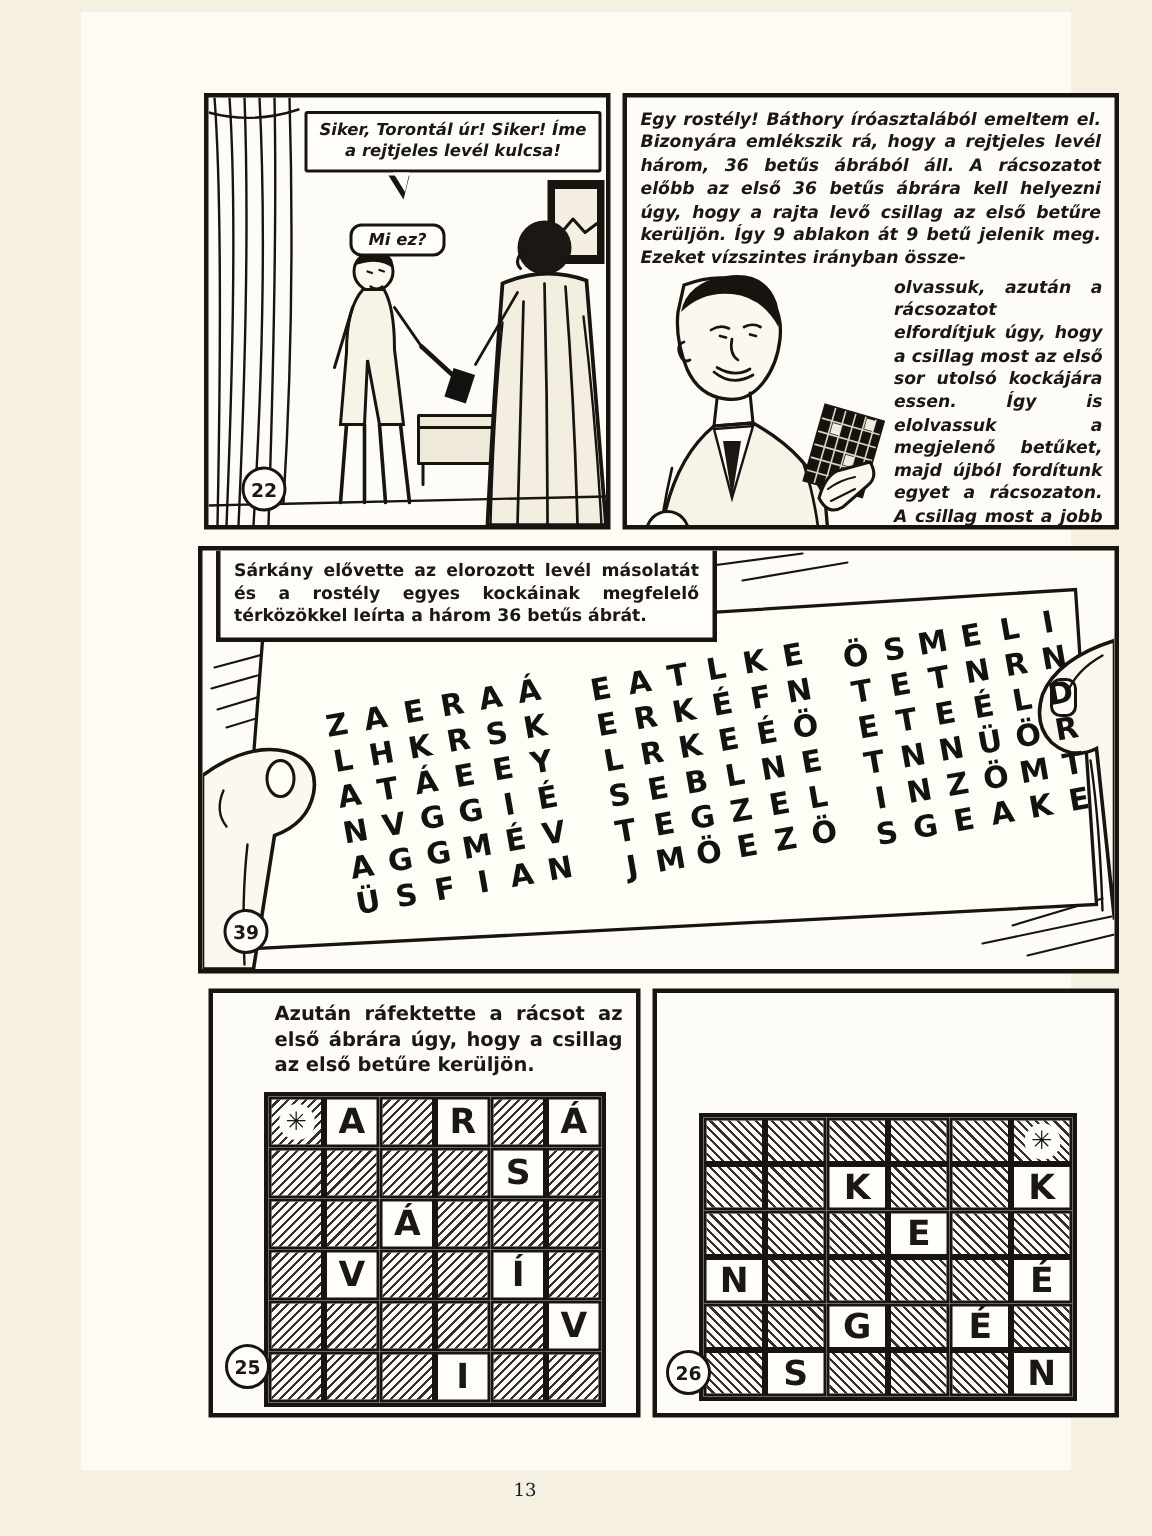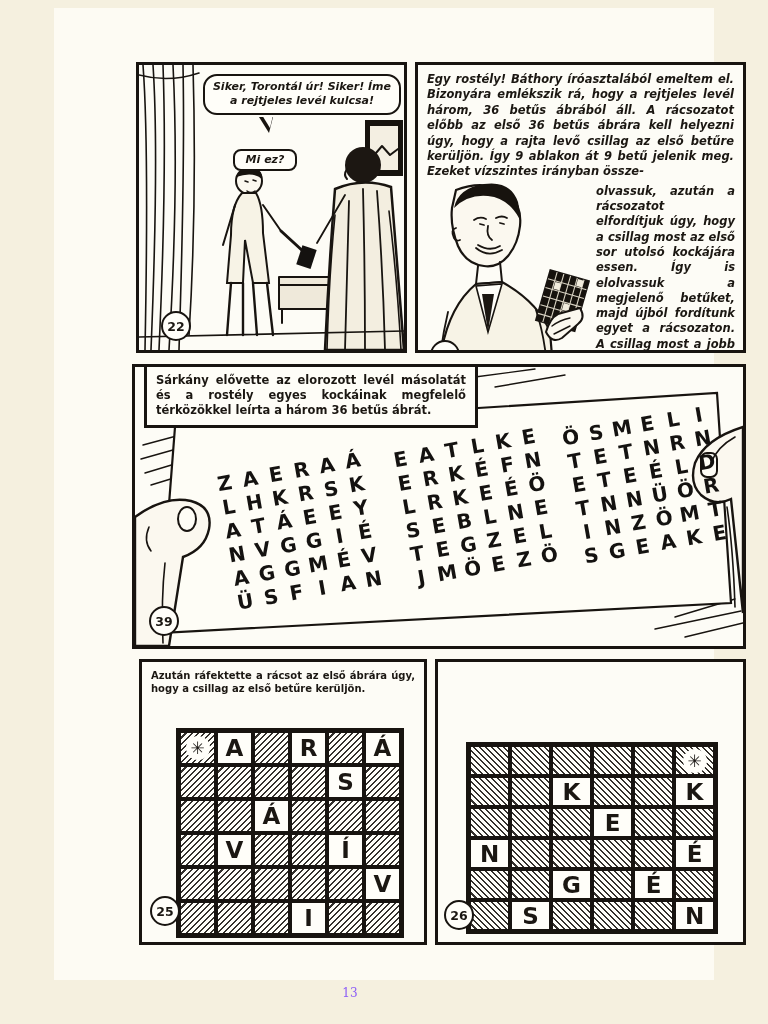--- a/index.html
+++ b/index.html
@@ -8,21 +8,21 @@
        -webkit-font-smoothing:antialiased;}
   #sheet{position:absolute;left:54px;top:8px;width:660px;height:972px;background:#fdfbf3;}
   .panel{position:absolute;background:#fdfcf6;border:3px solid #181410;box-sizing:border-box;}
   #panel22{left:82px;top:54px;width:271px;height:291px;overflow:hidden;}
   #panel23{left:361px;top:54px;width:331px;height:291px;overflow:hidden;}
   #panel24{left:78px;top:356px;width:614px;height:285px;overflow:hidden;}
   #panel25{left:85px;top:651px;width:288px;height:286px;overflow:hidden;}
   #panel26{left:381px;top:651px;width:311px;height:286px;overflow:hidden;}
   .scene{position:absolute;left:0;top:0;width:100%;height:100%;}
   
-  .bubble{position:absolute;background:#fffef9;border:2.5px solid #181410;border-radius:14px;
+  .bubble{position:absolute;background:#fffef9;border:2.5px solid #181410;border-radius:2px;
           font-weight:bold;font-style:italic;font-size:11px;line-height:1.3;text-align:center;
           padding:4px 6px;box-sizing:border-box;}
   .tail{position:absolute;width:0;height:0;border-style:solid;}
   
   .pnum{position:absolute;width:26px;height:26px;border:2.5px solid #181410;border-radius:50%;
         background:#fffef9;font-weight:bold;font-size:12.5px;display:flex;align-items:center;
         justify-content:center;z-index:6;}
   
   .p23top{padding:7px 9px 2px 9px;font-size:11.5px;font-weight:bold;font-style:italic;
           line-height:1.34;text-align:justify;}
@@ -41,23 +41,23 @@
           font-family:"DejaVu Sans","Liberation Sans",sans-serif;}
   
   .grille{position:absolute;border:3px solid #181410;background:#fefdf7;z-index:2;}
   .grow{display:flex;}
   .gcell{box-sizing:border-box;border:2px solid #181410;display:flex;align-items:center;
          justify-content:center;font-weight:bold;font-size:23px;background:#fffef9;position:relative;}
   .hatch-a{background:#fffef9 repeating-linear-gradient(135deg,transparent 0 2.8px,rgba(24,20,16,.88) 2.8px 4.3px);}
   .hatch-b{background:#fffef9 repeating-linear-gradient(45deg,transparent 0 2.8px,rgba(24,20,16,.88) 2.8px 4.3px);}
   .starcell span{display:flex;width:24px;height:24px;border-radius:50%;background:#fffef9;
          align-items:center;justify-content:center;font-size:17px;font-weight:bold;color:#181410;}
-  .cap{padding:7px 9px 0 9px;font-size:10px;font-weight:bold;line-height:1.3;text-align:justify;}
+  .cap{padding:7px 9px 0 9px;font-size:13px;font-weight:bold;line-height:1.3;text-align:justify;margin-left:32px;}
   #pageno{position:absolute;left:0;top:986px;width:700px;text-align:center;font-size:12px;
-          font-family:"DejaVu Serif","Liberation Serif",serif;color:#8b5cf6;}
+          font-family:"DejaVu Serif","Liberation Serif",serif;color:#0f172a;}
   svg .ink{stroke:#181410;fill:none;stroke-linecap:round;stroke-linejoin:round;}
 </style>
 </head>
 <body>
 
 <div id="sheet">
 
   <div class="panel" id="panel22">
     <svg class="scene" viewBox="0 0 265 285">
 

